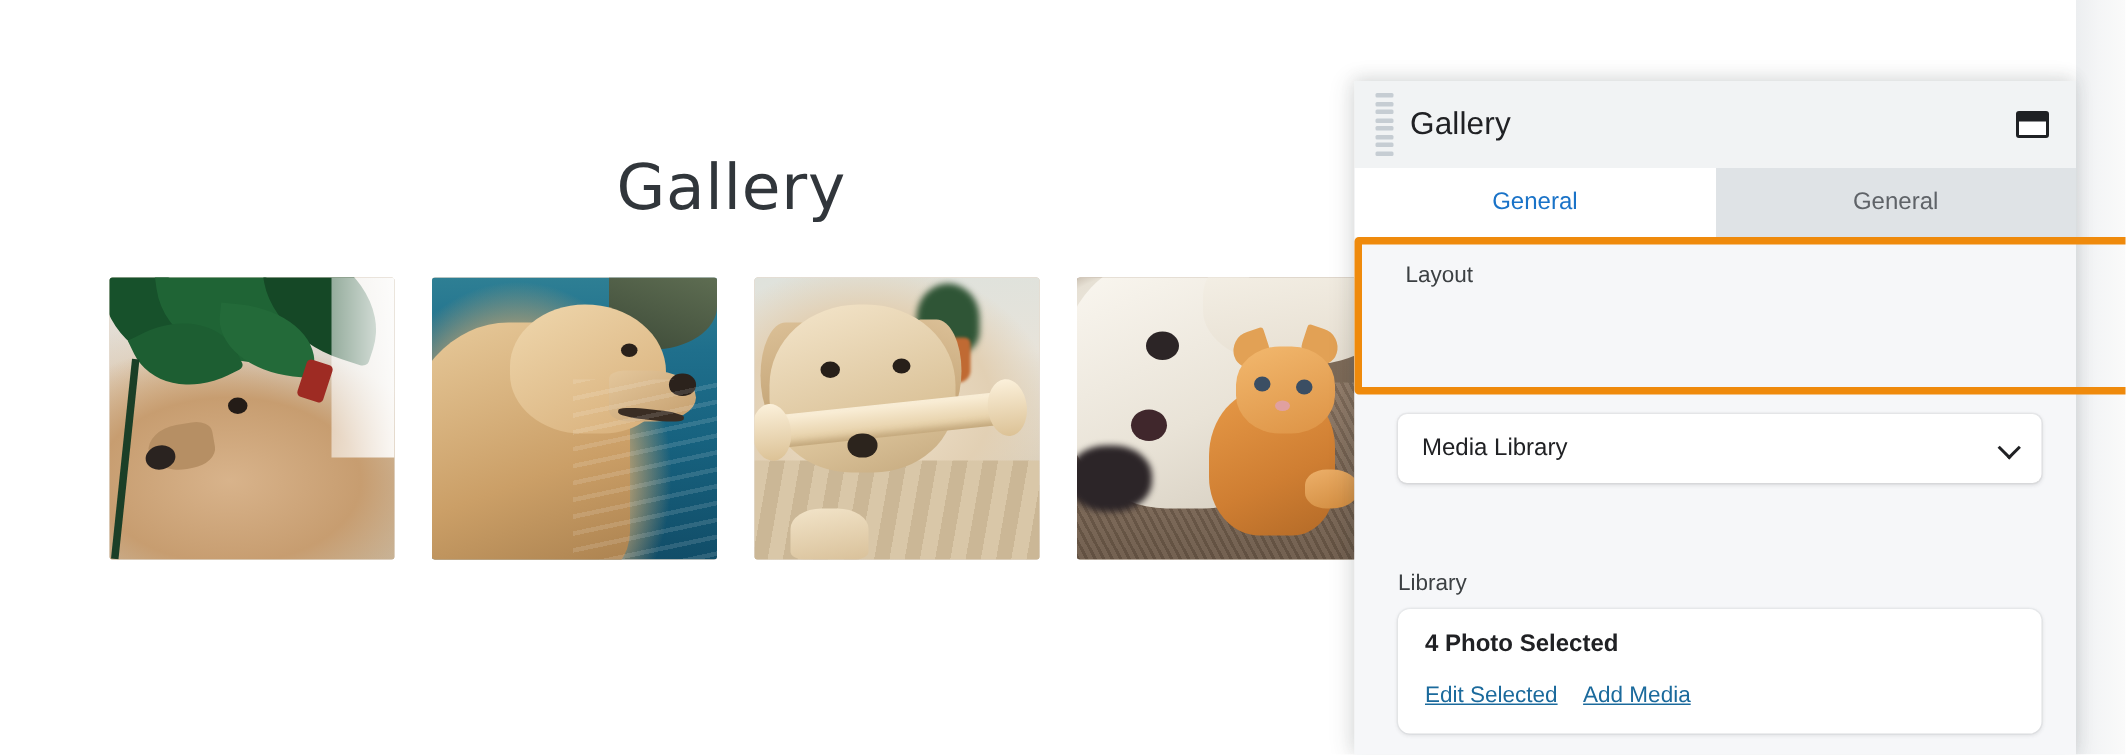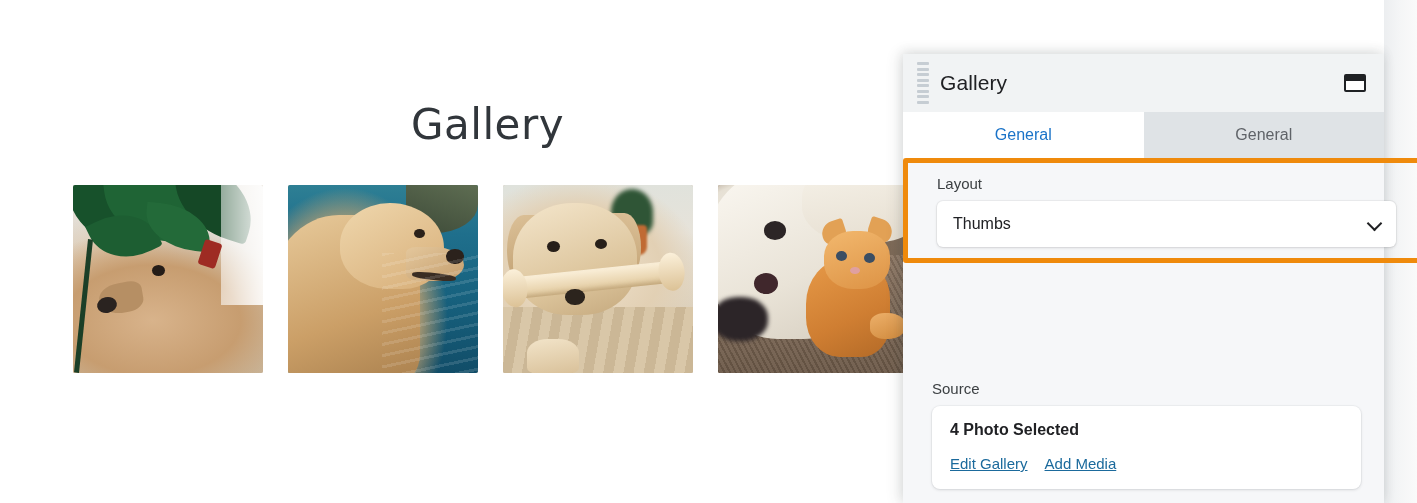--- a/index.html
+++ b/index.html
@@ -543,35 +543,35 @@
 
     <div class="tabs">
       <div class="tab active">General</div>
       <div class="tab">General</div>
     </div>
 
     <div class="panel-body">
 
       <div class="group-highlight">
         <div class="field-label">Layout</div>
+      </div>
+
+      <div class="section source">
         <div class="select-box">
-          <span class="select-value">Thumbs</span>
+          <span class="select-value">Media Library</span>
           <span class="chev"></span>
         </div>
       </div>
 
-      <div class="section source">
-      </div>
-
       <div class="section photos">
-        <div class="field-label">Source</div>
+        <div class="field-label">Library</div>
         <div class="photos-card">
           <div class="photos-count">4 Photo Selected</div>
           <div class="photo-links">
-            <a>Edit Gallery</a>
+            <a>Edit Selected</a>
             <a>Add Media</a>
           </div>
         </div>
       </div>
 
     </div>
   </div>
 
 </div>
 

